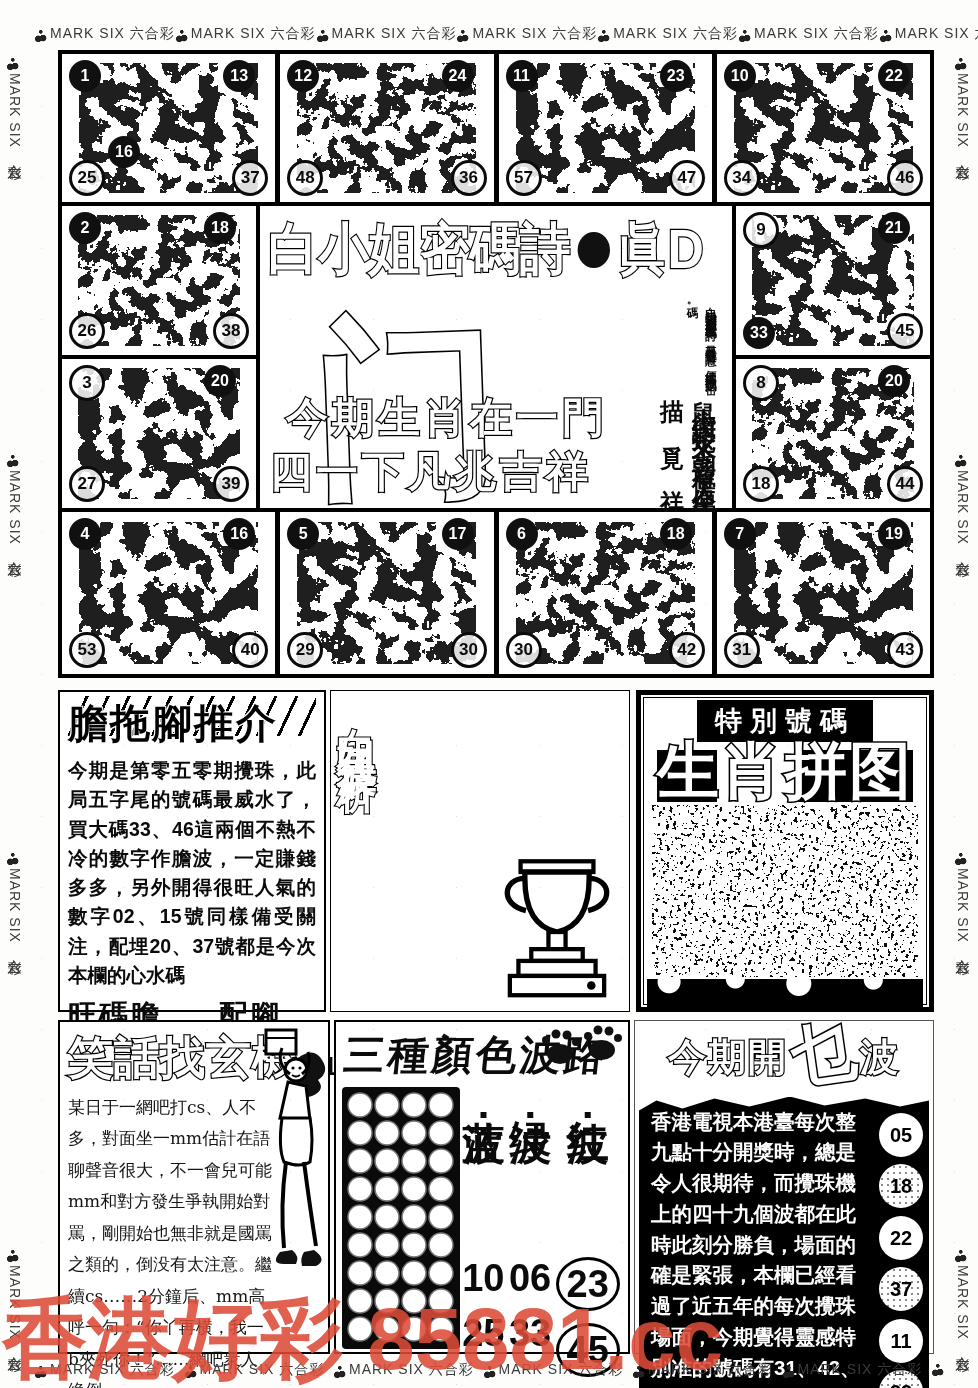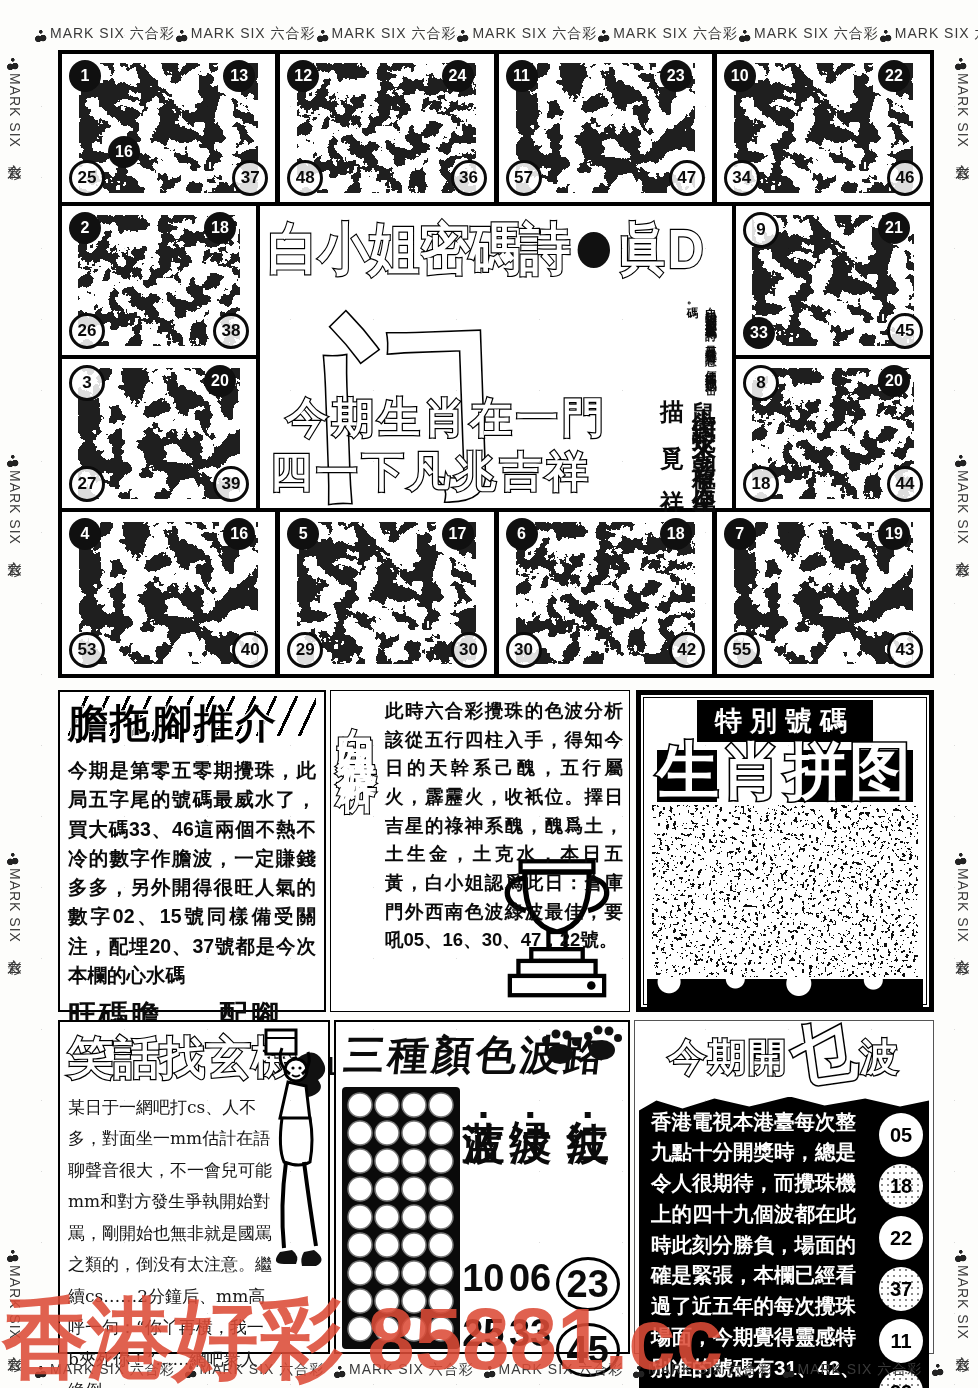--- a/index.html
+++ b/index.html
@@ -392,21 +392,21 @@
         <span class="badge tr">18</span>
         <span class="badge out bl">30</span>
         <span class="badge out br">42</span>
       </div>
       <div class="panel">
         <svg class="art">
             <rect width="100%" height="100%" fill="#fff" filter="url(#ink3)"></rect>
           </svg>
         <span class="badge tl">7</span>
         <span class="badge tr">19</span>
-        <span class="badge out bl">55</span>
+        <span class="badge out bl">31</span>
         <span class="badge out br">43</span>
       </div>
     </div>
   </div>
 
   <div class="mid-box dt-box">
     <div class="dt-title-wrap">
       <div class="dt-stripes"></div>
       <h2 class="dt-title">膽拖腳推介</h2>
     </div>
@@ -420,21 +420,20 @@
       <span>44</span>
       <span class="circ">10</span>
       <span>29</span>
       <span>02</span>
       <span>18</span>
     </div>
   </div>
 
   <div class="mid-box sebo-box">
     <div class="sebo-title">白姐色波分析</div>
-    <p class="sebo-body">此時六合彩攪珠的色波分析該從五行四柱入手，得知今日的天幹系己醜，五行屬火，霹靂火，收衹位。擇日吉星的祿神系醜，醜爲土，土生金，土克水，本日五黃，白小姐認爲此日：倉庫門外西南色波綠波最佳，要吼05、16、30、47，22號。</p>
     <svg class="trophy" width="132" height="150" viewBox="0 0 120 140">
       <rect x="26" y="4" width="68" height="10" fill="#fff" stroke="#000" stroke-width="4"></rect>
       <path d="M30 14 h60 v6 c0 30 -11 46 -30 50 c-19 -4 -30 -20 -30 -50 z" fill="#fff" stroke="#000" stroke-width="5"></path>
       <path d="M30 20 C10 20 6 44 31 50" fill="none" stroke="#000" stroke-width="5"></path>
       <path d="M90 20 C110 20 114 44 89 50" fill="none" stroke="#000" stroke-width="5"></path>
       <rect x="52" y="70" width="16" height="16" fill="#fff" stroke="#000" stroke-width="4"></rect>
       <rect x="36" y="86" width="48" height="11" fill="#fff" stroke="#000" stroke-width="4"></rect>
       <rect x="24" y="97" width="72" height="14" fill="#fff" stroke="#000" stroke-width="4"></rect>
       <rect x="16" y="111" width="88" height="18" fill="#fff" stroke="#000" stroke-width="4"></rect>
       <circle cx="92" cy="120" r="4" fill="#000"></circle>

